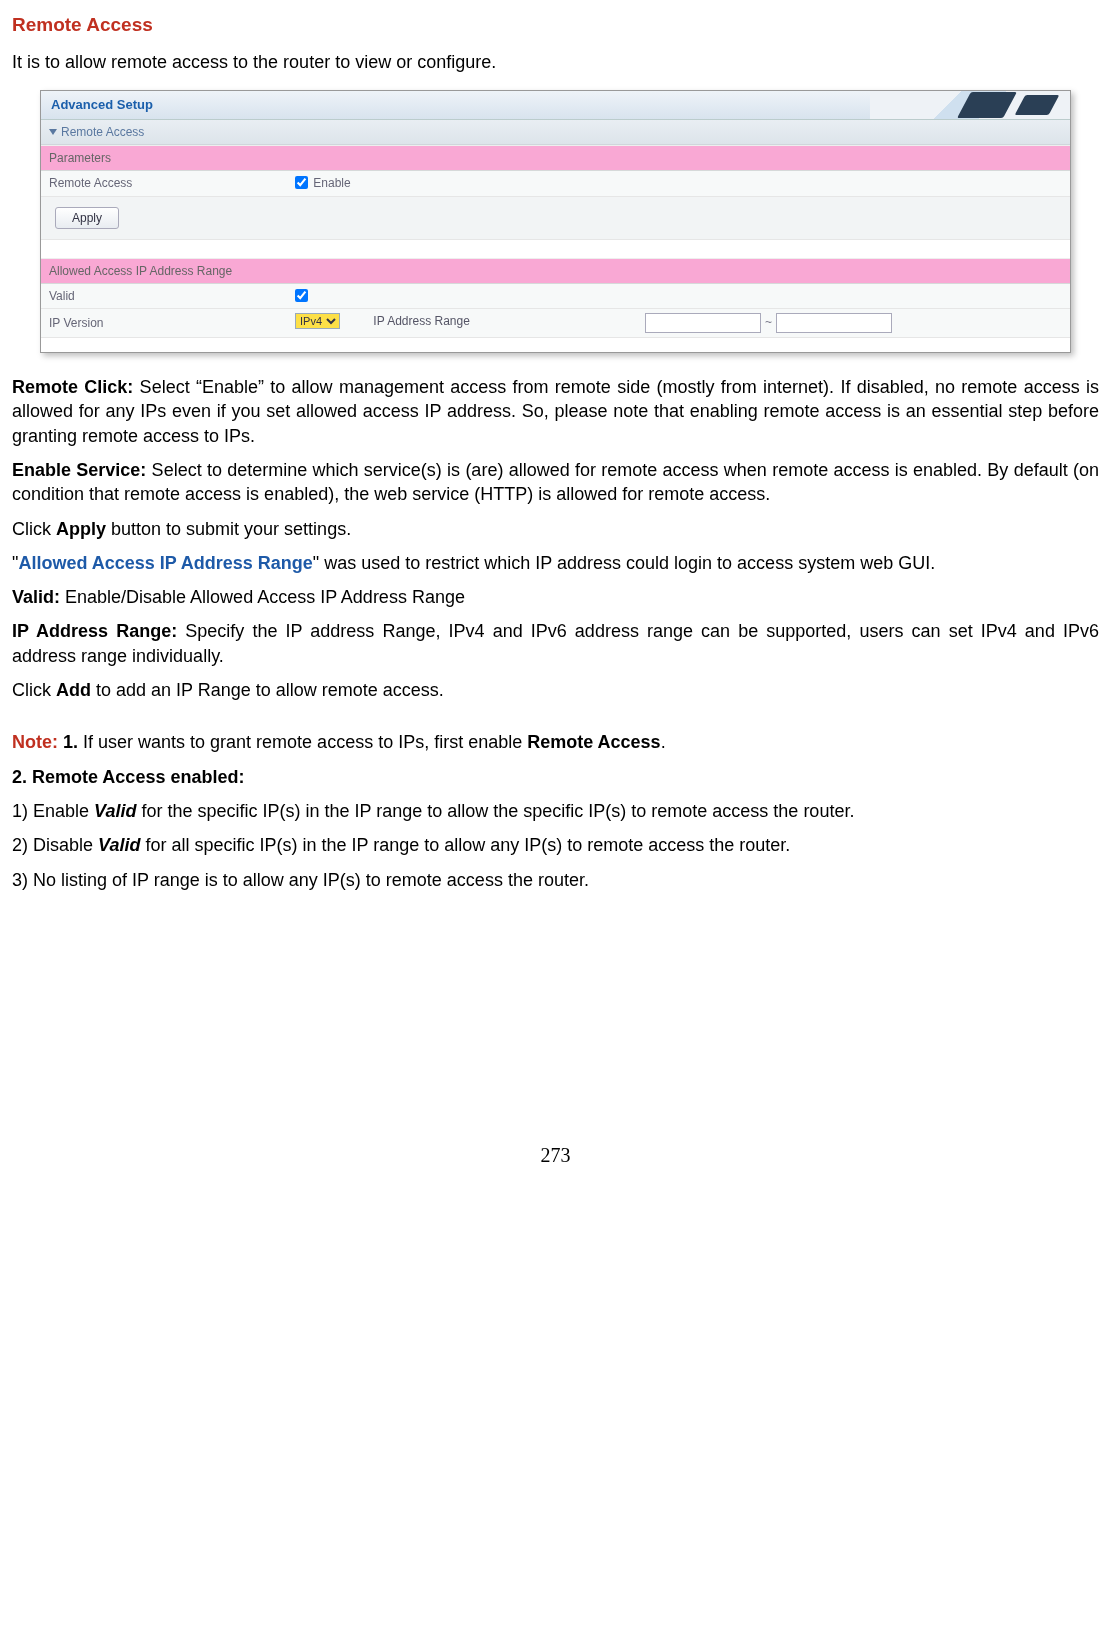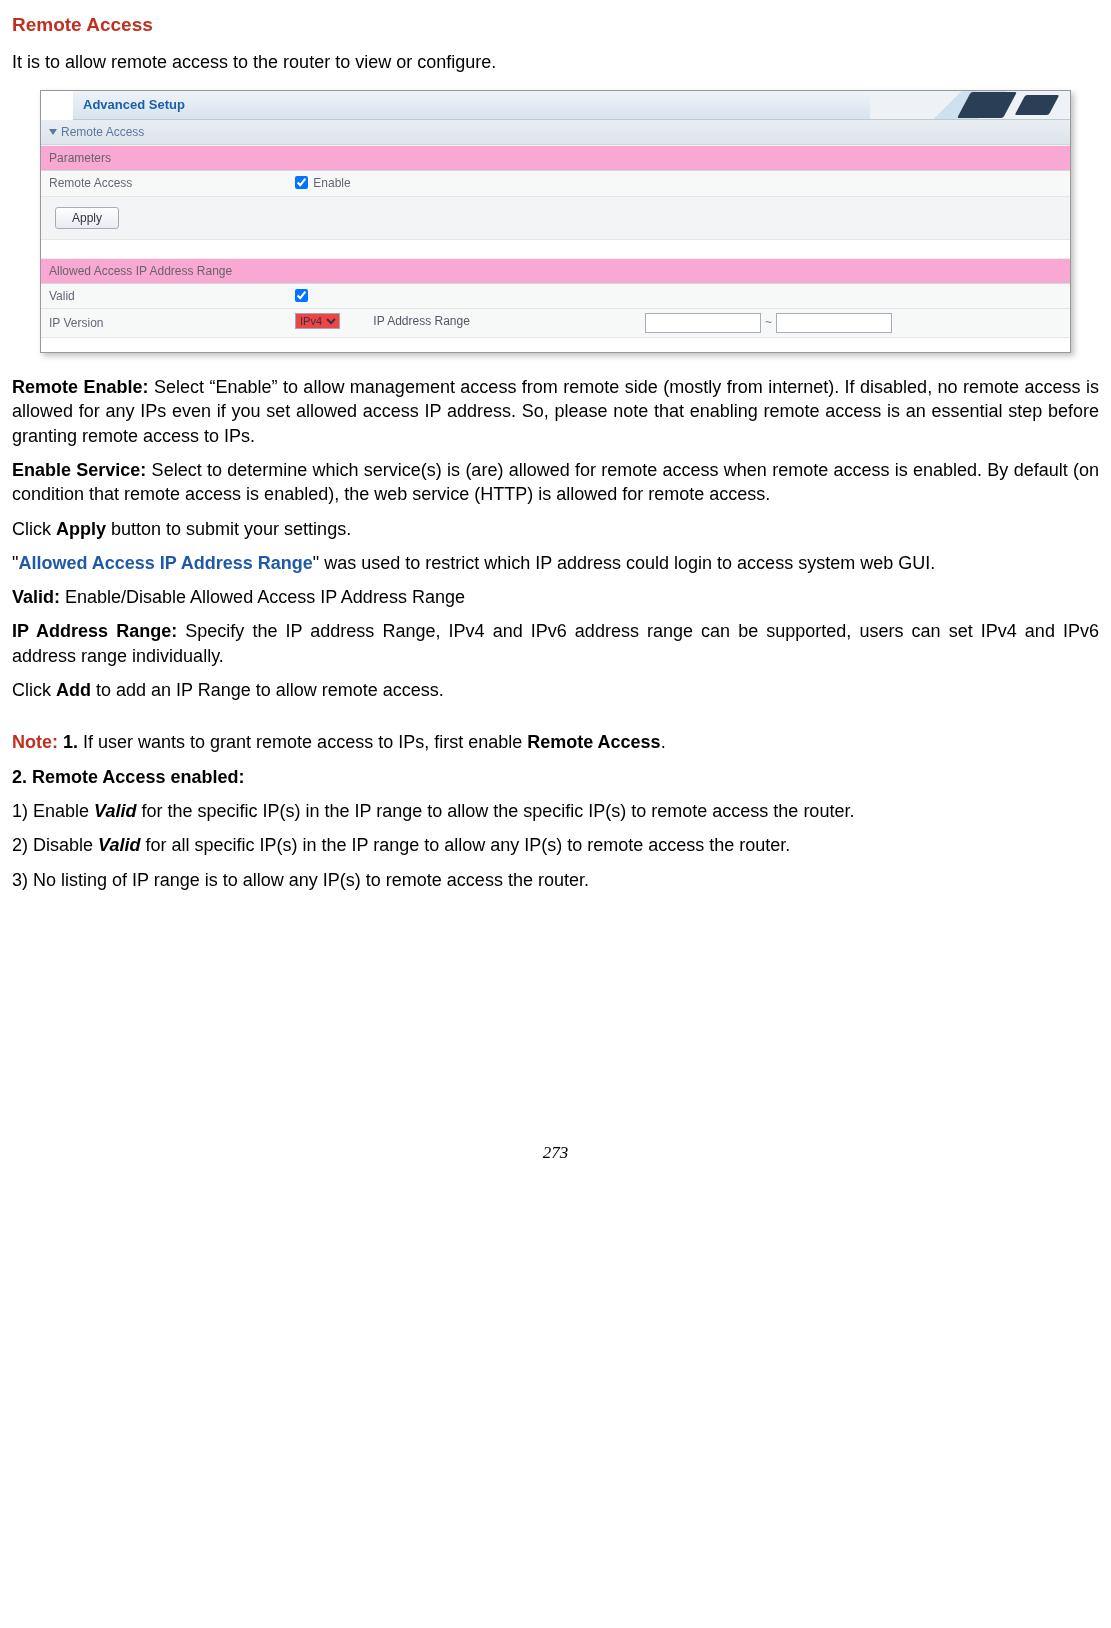--- a/index.html
+++ b/index.html
@@ -32,21 +32,20 @@
     background: #fff;
   }
   .shot .adv-bar {
     background: linear-gradient(#eef3f8,#d8e3ee);
     border-bottom: 1px solid #bcc;
     height: 28px;
     display: flex;
     align-items: center;
     justify-content: space-between;
     padding: 0 0 0 10px;
-    margin-left: 32px;
   }
   .shot .adv-bar .adv-label {
     color: #1b5fab;
     font-weight: bold;
     font-size: 13px;
   }
   .shot .adv-bar .goo {
     width: 200px;
     height: 28px;
     background: linear-gradient(135deg,#eef2f6 0 40%, #cfe0ef 40% 60%, #eef2f6 60% 100%);
@@ -101,41 +100,41 @@
     font-size:12px;
     color:#334;
     margin:6px;
   }
   .shot .btn.short { padding:2px 10px; }
   .shot .btn-row td{ background:#f2f4f5; }
   .shot select {
     font-size:11px;
     border:1px solid #9ab;
     color:#334;
-    background:#ef4444;
+    background:#fde047;
   }
   .shot .rng-label { color:#556; padding-left:30px;text-align:center; }
   .shot .txt {
     border:1px solid #aab;
     height:16px;
     width:110px;
     background:#fff;
     vertical-align:middle;
   }
   .shot .tilde { padding:0 4px; color:#778;}
   .shot .spacer-row td{ height:10px; background:#fff; border:none;}
   .shot .bottom-white{ height:14px; background:#fff;}
 
   
   p.doc { margin:10px 0; text-align:justify; }
   p.doc .b { font-weight:bold; }
   .blue-inline { color:#1e5aa8; font-weight:bold; }
   .note-label { color:#c03020; font-weight:bold; }
   .ital { font-style:italic; font-weight:bold; }
-  .pnum { text-align:center; font-size:17px; font-family:'Times New Roman',serif; margin-top:250px;font-style:italic;}
+  .pnum { text-align:center; font-size:20px; font-family:'Times New Roman',serif; margin-top:250px;}
 </style>
 </head>
 <body>
 
 <div class="title-red">Remote Access</div>
 <p class="intro">It is to allow remote access to the router to view or configure.</p>
 
 <div class="shot">
   <div class="adv-bar">
     <span class="adv-label">Advanced Setup</span>
@@ -183,21 +182,21 @@
           <input class="txt" type="text" style=""><span class="tilde">~</span><input class="txt" type="text" style="">
         </span>
       </td>
     </tr>
   </tbody>
     </table>
   <div class="bottom-white"></div>
 </div>
 
 <p class="doc">
-  <span class="b">Remote Enable:</span><span> Select “Enable” to allow management access from remote side (mostly from internet). If disabled, no remote access is allowed for any IPs even if you set allowed access IP address. So, please note that enabling remote access is an essential step before granting remote access to IPs.</span>
+  <span class="b">Remote Click:</span><span> Select “Enable” to allow management access from remote side (mostly from internet). If disabled, no remote access is allowed for any IPs even if you set allowed access IP address. So, please note that enabling remote access is an essential step before granting remote access to IPs.</span>
 </p>
 <p class="doc">
   <span class="b">Enable Service:</span><span> Select to determine which service(s) is (are) allowed for remote access when remote access is enabled. By default (on condition that remote access is enabled), the web service (HTTP) is allowed for remote access.</span>
 </p>
 <p class="doc">
   <span>Click </span><span class="b">Apply</span><span> button to submit your settings.</span>
 </p>
 <p class="doc">
   <span>"</span><span class="blue-inline">Allowed Access IP Address Range</span><span>" was used to restrict which IP address could login to access system web GUI.</span>
 </p>

